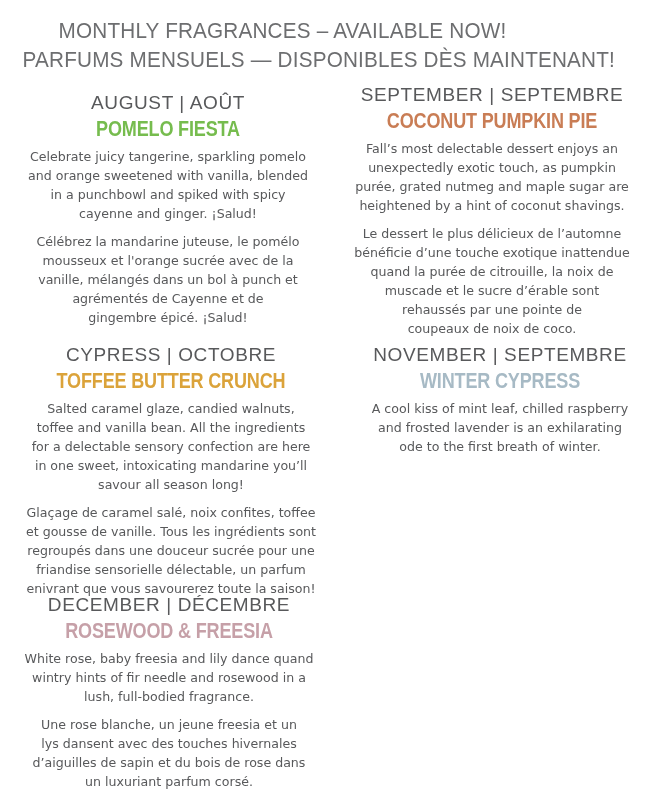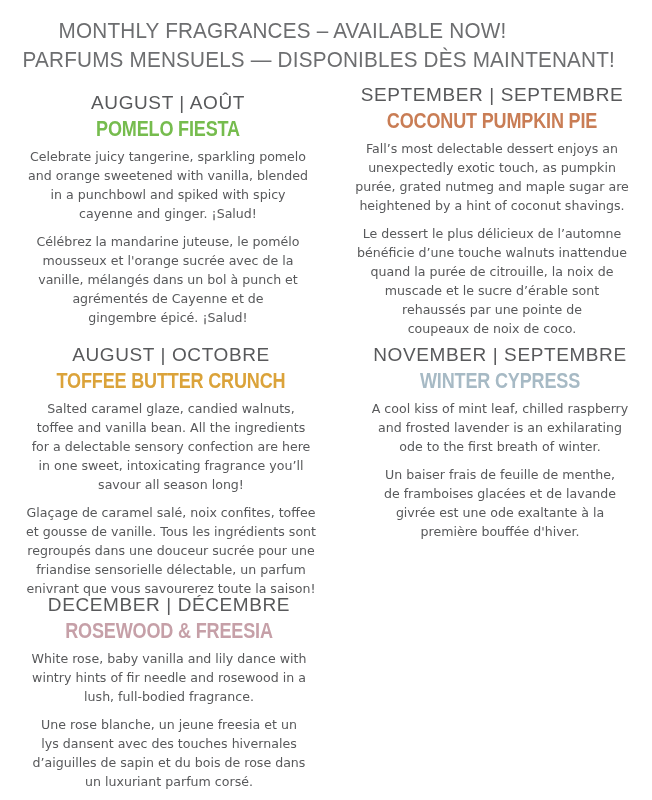--- a/index.html
+++ b/index.html
@@ -92,57 +92,53 @@
 </div>
 
 <div class="section" style="left:336px; top:84px; width:312px;">
   <div class="month">SEPTEMBER | SEPTEMBRE</div>
   <div class="name" style="color:#c97d55;">COCONUT PUMPKIN PIE</div>
   <p class="desc">Fall’s most delectable dessert enjoys an
 unexpectedly exotic touch, as pumpkin
 purée, grated nutmeg and maple sugar are
 heightened by a hint of coconut shavings.</p>
   <p class="desc fr">Le dessert le plus délicieux de l’automne
-bénéficie d’une touche walnuts inattendue
+bénéficie d’une touche exotique inattendue
 quand la purée de citrouille, la noix de
 muscade et le sucre d’érable sont
 rehaussés par une pointe de
 coupeaux de noix de coco.</p>
 </div>
 
 <div class="section" style="left:4px; top:344px; width:334px;">
-  <div class="month">AUGUST | OCTOBRE</div>
+  <div class="month">CYPRESS | OCTOBRE</div>
   <div class="name" style="color:#dba33a;">TOFFEE BUTTER CRUNCH</div>
   <p class="desc">Salted caramel glaze, candied walnuts,
 toffee and vanilla bean. All the ingredients
 for a delectable sensory confection are here
-in one sweet, intoxicating fragrance you’ll
+in one sweet, intoxicating mandarine you’ll
 savour all season long!</p>
   <p class="desc fr">Glaçage de caramel salé, noix confites, toffee
 et gousse de vanille. Tous les ingrédients sont
 regroupés dans une douceur sucrée pour une
 friandise sensorielle délectable, un parfum
 enivrant que vous savourerez toute la saison!</p>
 </div>
 
 <div class="section" style="left:350px; top:344px; width:300px;">
   <div class="month">NOVEMBER | SEPTEMBRE</div>
   <div class="name" style="color:#a7bac5;">WINTER CYPRESS</div>
   <p class="desc">A cool kiss of mint leaf, chilled raspberry
 and frosted lavender is an exhilarating
 ode to the first breath of winter.</p>
-  <p class="desc fr">Un baiser frais de feuille de menthe,
-de framboises glacées et de lavande
-givrée est une ode exaltante à la
-première bouffée d'hiver.</p>
 </div>
 
 <div class="section" style="left:6px; top:594px; width:326px;">
   <div class="month">DECEMBER | DÉCEMBRE</div>
   <div class="name" style="color:#c6a0a8;">ROSEWOOD &amp; FREESIA</div>
-  <p class="desc">White rose, baby vanilla and lily dance with
+  <p class="desc">White rose, baby freesia and lily dance quand
 wintry hints of fir needle and rosewood in a
 lush, full-bodied fragrance.</p>
   <p class="desc fr">Une rose blanche, un jeune freesia et un
 lys dansent avec des touches hivernales
 d’aiguilles de sapin et du bois de rose dans
 un luxuriant parfum corsé.</p>
 </div>
 
 </body></html>

